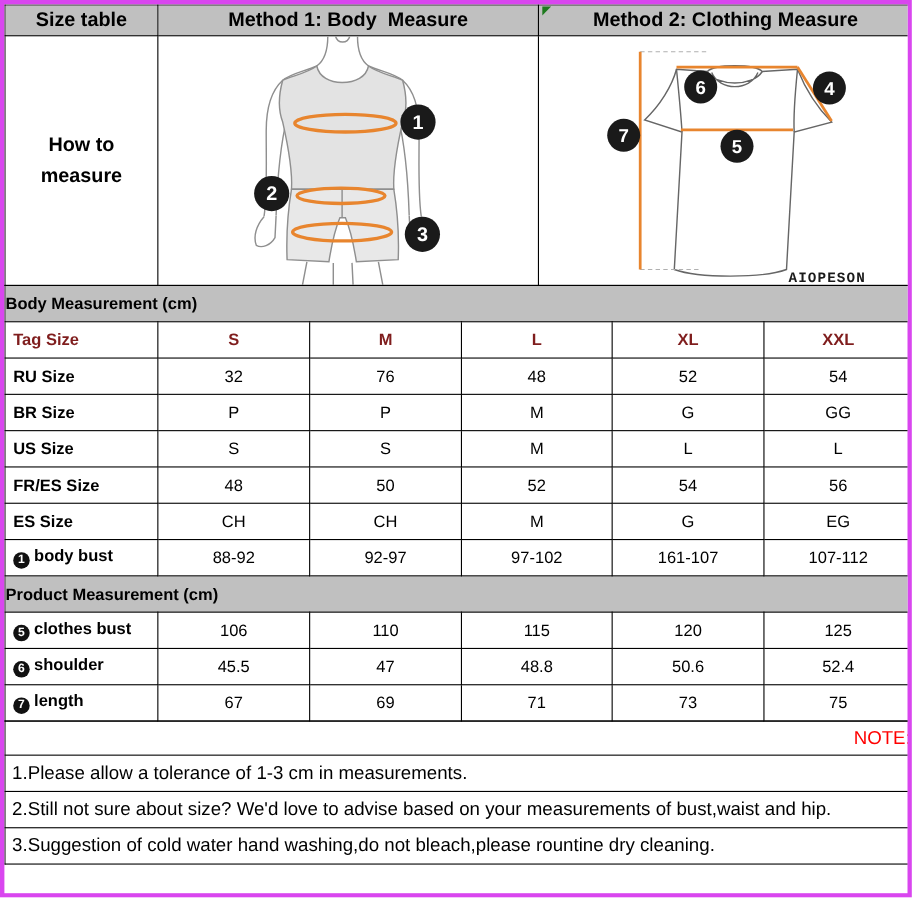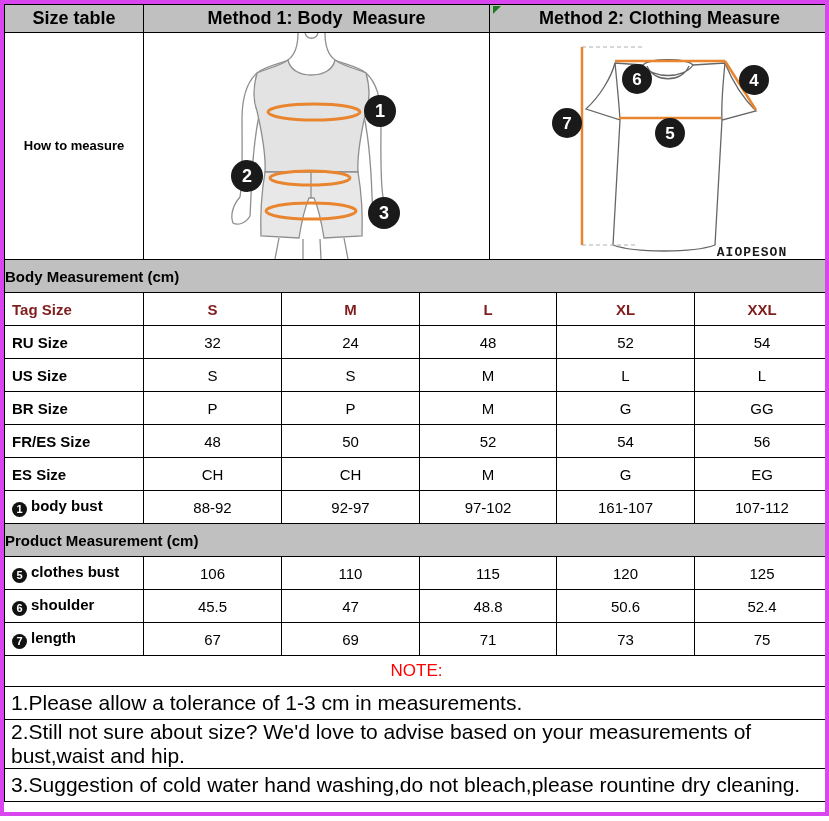--- a/index.html
+++ b/index.html
@@ -16,40 +16,40 @@
   table{border-collapse:collapse;width:825px;table-layout:fixed;}
   td,th{border:1px solid #000;padding:0;overflow:hidden;}
   
   .top-header th{
     height:28px;background:#c0c0c0;
     font-size:18px;font-weight:bold;text-align:center;
     white-space:pre;
   }
   .illus-row td{height:226px;vertical-align:top;background:#fff;}
   .howto{
-    text-align:center;font-size:13px;font-weight:bold;
+    text-align:center;font-size:18px;font-weight:bold;
     vertical-align:middle !important;line-height:1.55;padding:0 14px !important;
   }
   
   .section-title td{
     height:33px;background:#c0c0c0;
     font-size:18px;font-weight:bold;
   }
   .meas td{height:33px;font-size:15px;}
   .lbl{text-align:left;padding-left:7px !important;font-weight:bold;white-space:nowrap;}
   .val{text-align:center;}
   .red{color:#7f1d1d;font-weight:bold;}
   .badge{
     display:inline-block;width:15px;height:15px;border-radius:50%;
     background:#111;color:#fff;font-size:11px;line-height:15px;
     text-align:center;font-weight:bold;margin-right:4px;vertical-align:-2px;
   }
   
-  .note-title td{height:31px;text-align:center;color:#ff0000;font-size:17px;}
-  .note-row td{height:33px;font-size:21px;text-align:left;padding-left:6px;}
+  .note-title td{height:31px;text-align:right;color:#ff0000;font-size:17px;}
+  .note-row td{height:33px;font-size:17px;text-align:left;padding-left:6px;}
   .no-top{margin-top:-1px;}
   svg{display:block;}
   .corner-marker{
     position:absolute;left:489px;top:2px;width:0;height:0;
     border-top:8px solid #1e7a1e;border-right:8px solid transparent;
   }
 </style>
 </head>
 <body>
 
@@ -155,42 +155,42 @@
       <td class="lbl red">Tag Size</td>
       <td class="val red">S</td>
       <td class="val red">M</td>
       <td class="val red">L</td>
       <td class="val red">XL</td>
       <td class="val red">XXL</td>
     </tr>
     <tr>
       <td class="lbl">RU Size</td>
       <td class="val">32</td>
-      <td class="val">24</td>
+      <td class="val">76</td>
       <td class="val">48</td>
       <td class="val">52</td>
       <td class="val">54</td>
+    </tr>
+    <tr>
+      <td class="lbl">BR Size</td>
+      <td class="val">P</td>
+      <td class="val">P</td>
+      <td class="val">M</td>
+      <td class="val">G</td>
+      <td class="val">GG</td>
     </tr>
     <tr>
       <td class="lbl">US Size</td>
       <td class="val">S</td>
       <td class="val">S</td>
       <td class="val">M</td>
       <td class="val">L</td>
       <td class="val">L</td>
     </tr>
     <tr>
-      <td class="lbl">BR Size</td>
-      <td class="val">P</td>
-      <td class="val">P</td>
-      <td class="val">M</td>
-      <td class="val">G</td>
-      <td class="val">GG</td>
-    </tr>
-    <tr>
       <td class="lbl">FR/ES Size</td>
       <td class="val">48</td>
       <td class="val">50</td>
       <td class="val">52</td>
       <td class="val">54</td>
       <td class="val">56</td>
     </tr>
     <tr>
       <td class="lbl">ES Size</td>
       <td class="val">CH</td>

